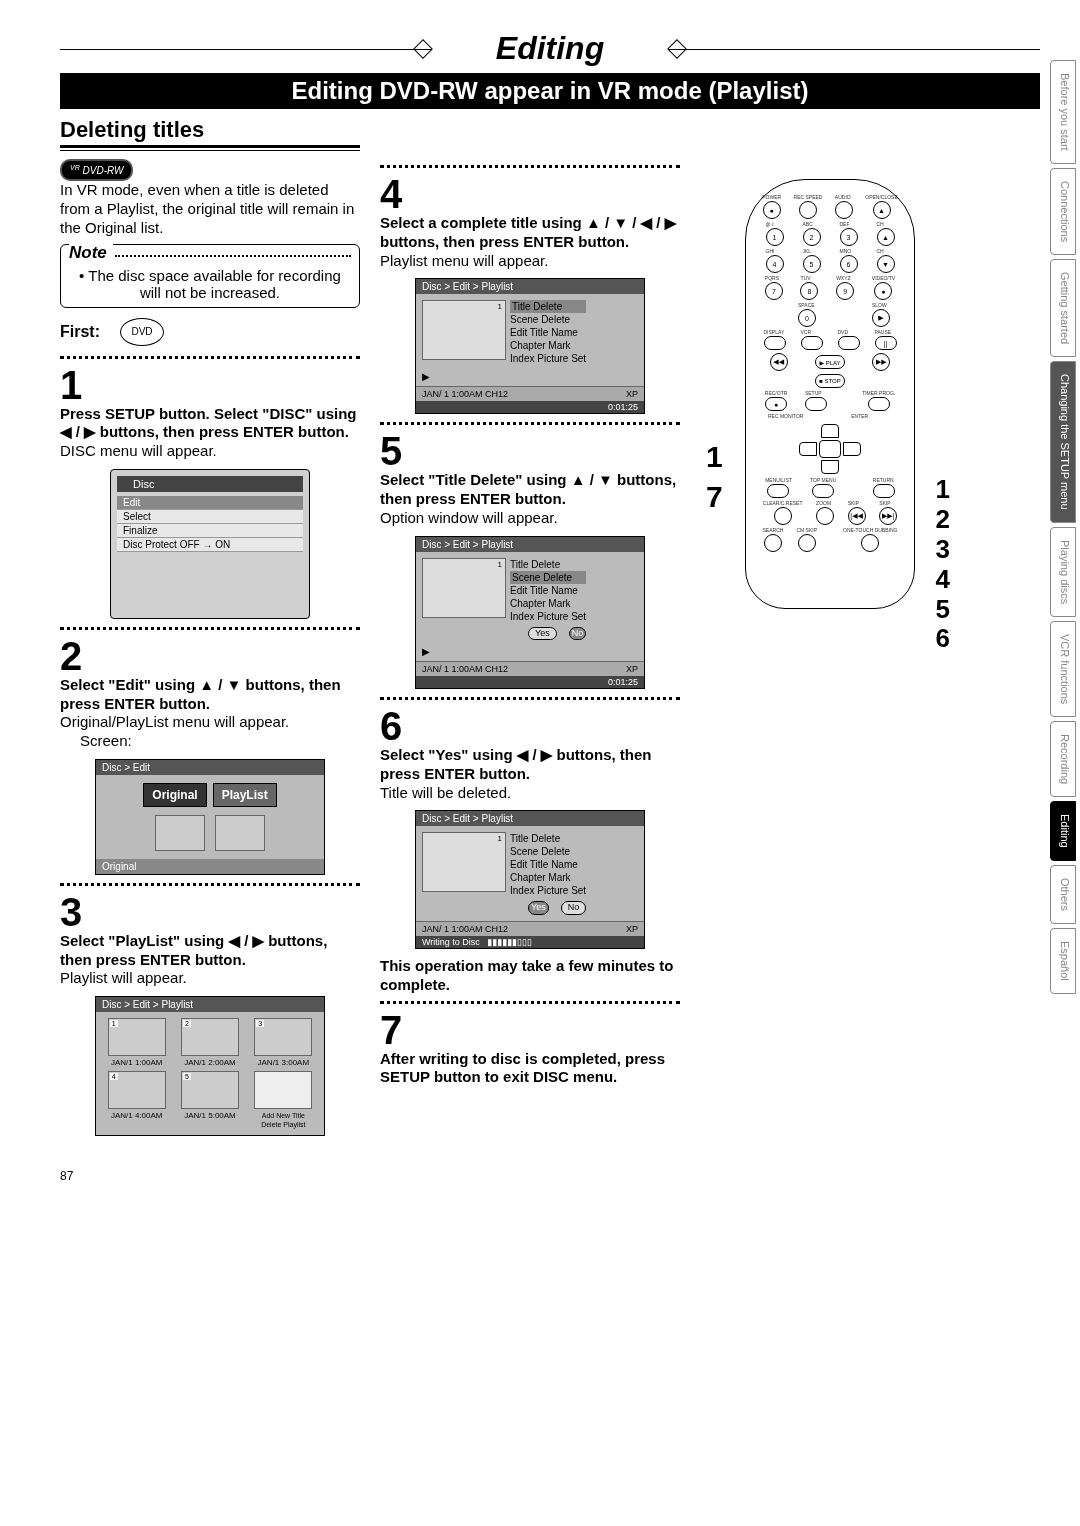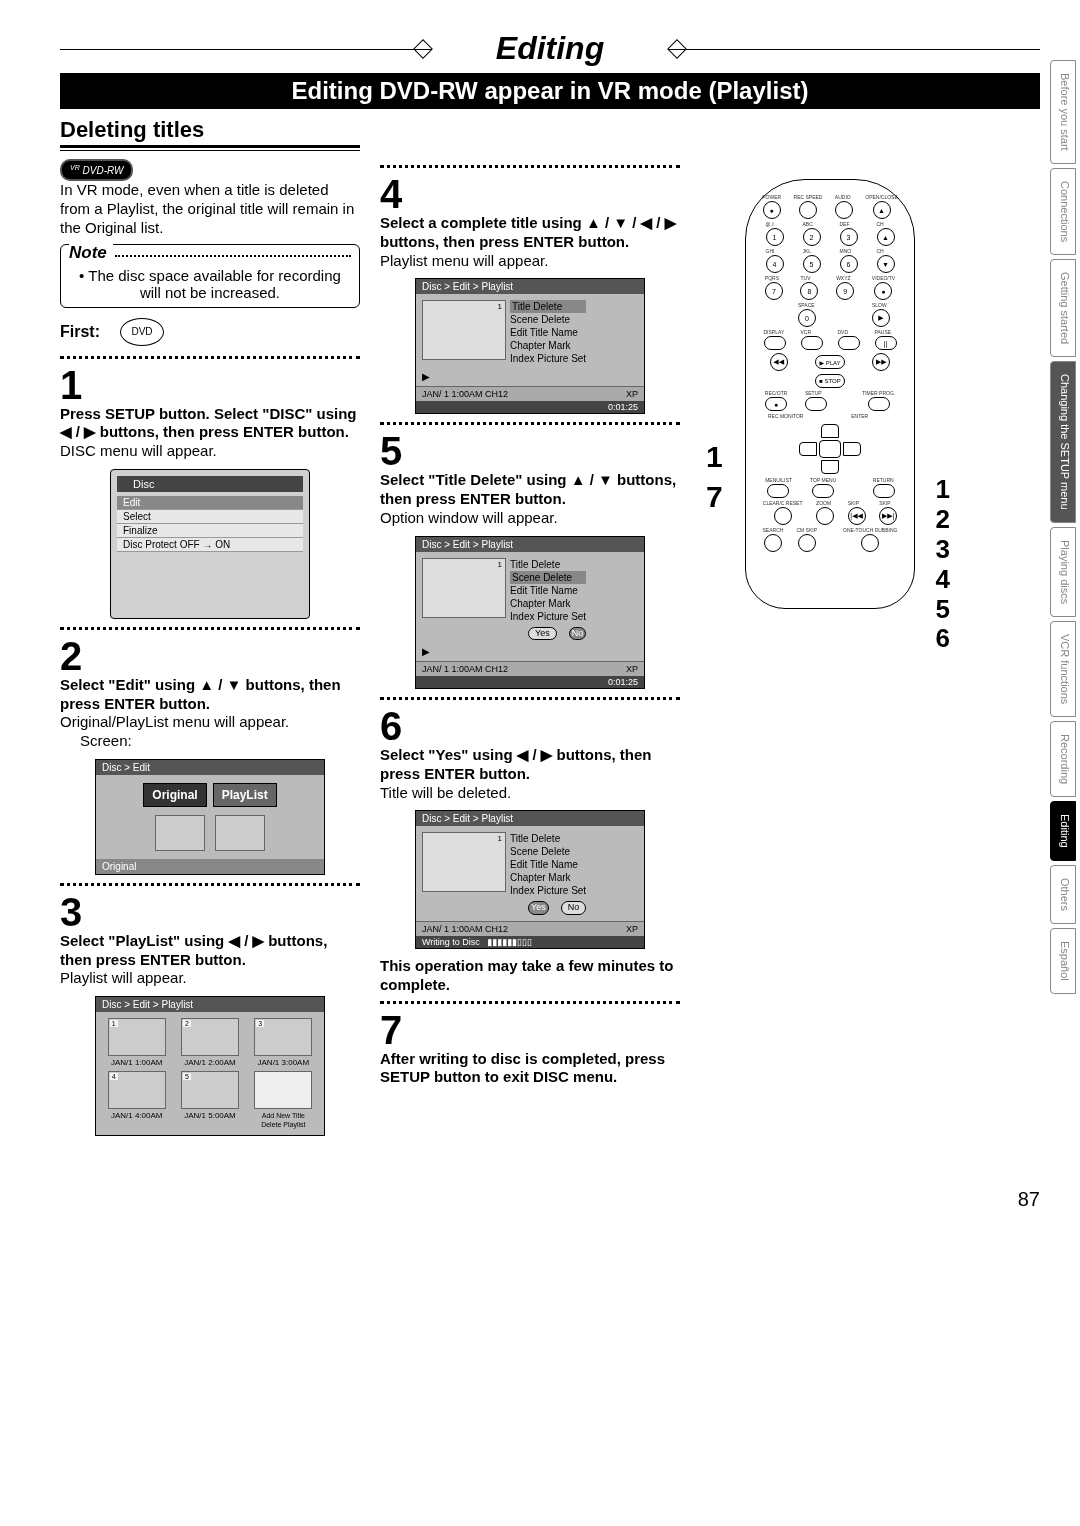--- a/index.html
+++ b/index.html
@@ -65,21 +65,21 @@
   .rb-row { display:flex; justify-content:space-around; margin:3px 0;}
   .cross { position:relative; width:70px; height:50px; margin:4px auto;}
   .cross .c { position:absolute; border:1px solid #000; background:#fff;}
   .cross .up { top:0; left:26px; width:18px; height:14px; border-radius:4px 4px 0 0;}
   .cross .dn { bottom:0; left:26px; width:18px; height:14px; border-radius:0 0 4px 4px;}
   .cross .lf { top:18px; left:4px; width:18px; height:14px; border-radius:4px 0 0 4px;}
   .cross .rt { top:18px; right:4px; width:18px; height:14px; border-radius:0 4px 4px 0;}
   .cross .mid { top:16px; left:24px; width:22px; height:18px; border-radius:4px; border:1px solid #000;}
   .callout-left { position:absolute; left:-40px; font-size:30px; font-weight:bold;}
   .callout-right { position:absolute; right:-36px; font-size:26px; font-weight:bold; line-height:1.15;}
-  .page-num { text-align:right; font-size:20px; margin-top:44px;}
+  .page-num { text-align:left; font-size:12px; margin-top:25px;}
 </style>
 </head>
 <body>
 
 <div class="page">
 
   <div class="side-tabs">
     <div class="tab">Before you start</div>
     <div class="tab">Connections</div>
     <div class="tab">Getting started</div>

